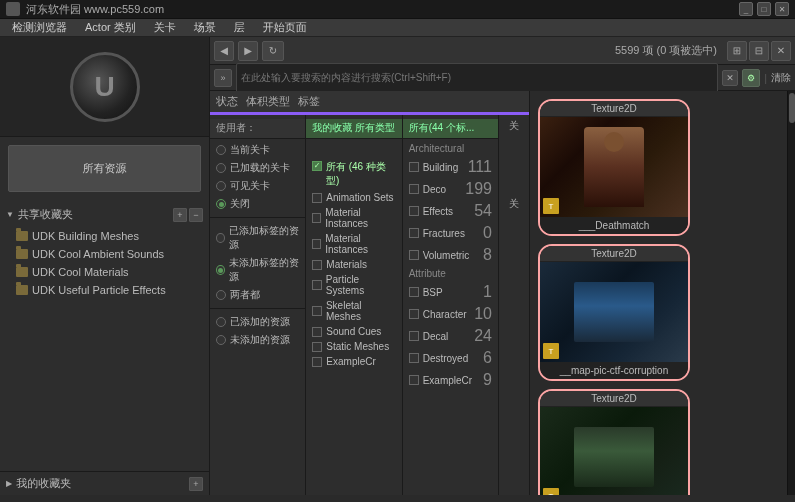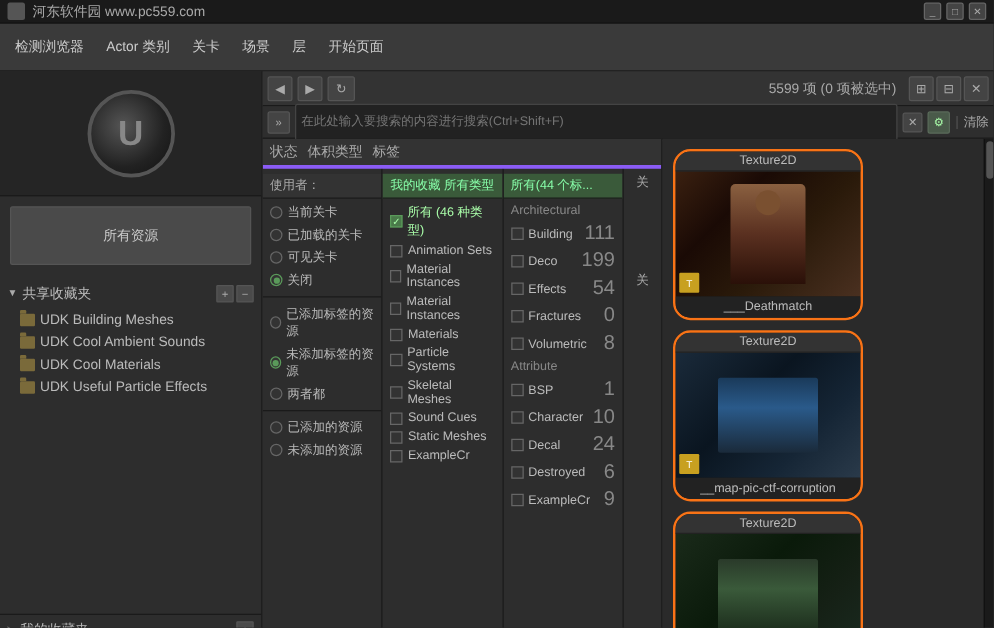--- a/index.html
+++ b/index.html
@@ -42,21 +42,21 @@
       background: #444;
       border: 1px solid #666;
       border-radius: 2px;
       cursor: pointer;
       display: flex; align-items: center; justify-content: center;
       font-size: 8px; color: #aaa;
     }
 
     
     .menu-bar {
-      height: 38px;
+      height: 18px;
       background: #3a3a3a;
       display: flex;
       align-items: center;
       padding: 0 4px;
       border-bottom: 1px solid #222;
       gap: 2px;
     }
     .menu-item {
       padding: 2px 8px;
       color: #ccc;
@@ -413,21 +413,21 @@
       padding: 8px;
       display: flex;
       flex-wrap: wrap;
       gap: 8px;
       align-content: flex-start;
     }
 
     .asset-thumb {
       width: 152px;
       cursor: pointer;
-      border: 2px solid #f97316;
+      border: 2px solid #fca5a5;
       background: #1a1a1a;
       border-radius: 14px;
       overflow: hidden;
     }
 
     .asset-type-label {
       background: #333;
       padding: 2px 4px;
       font-size: 10px;
       color: #bbb;
@@ -685,21 +685,21 @@
               <span>未添加的资源</span>
             </div>
           </div>
 
           <div class="filter-col" style="max-width:110px;">
             <div class="filter-col-header filter-highlight">
               我的收藏  所有类型
             </div>
             <div class="filter-option">
               <div class="filter-checkbox checked">✓</div>
-              <span style="color:#afa;">所有 (46 种类型)</span>
+              <span style="color:#afa;margin-top:17px;">所有 (46 种类型)</span>
             </div>
             <div class="filter-option">
               <div class="filter-checkbox"></div>
               <span>Animation Sets</span>
             </div>
             <div class="filter-option">
               <div class="filter-checkbox"></div>
               <span>Material Instances</span>
             </div>
             <div class="filter-option">

